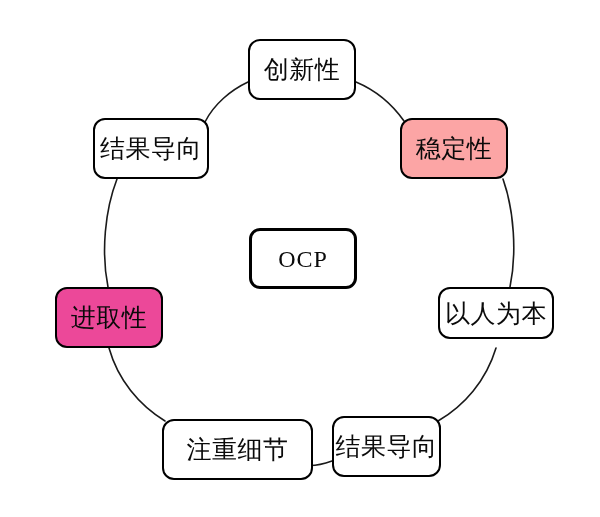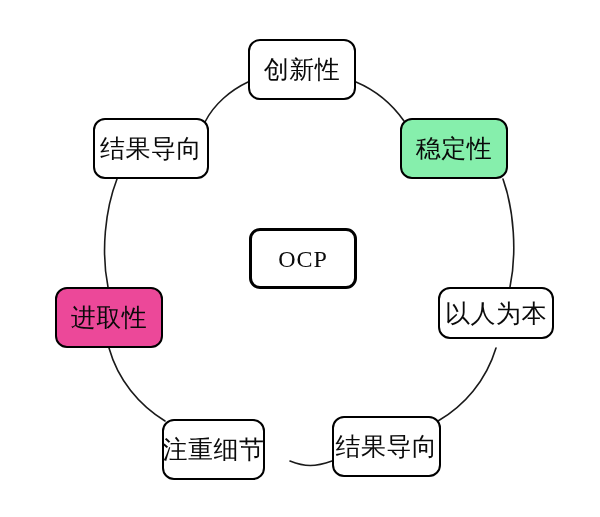--- a/index.html
+++ b/index.html
@@ -72,33 +72,33 @@
   </svg>
 
   <div class="node center" style="left: 249px; top: 228px; width: 108px; height: 61px; background: rgb(255, 255, 255); border-color: rgb(0, 0, 0);">
     <span class="node-label" style="color: rgb(10, 10, 10);">OCP</span>
   </div>
 
   <div class="node" style="left: 248px; top: 39px; width: 108px; height: 61px; background: rgb(255, 255, 255); border-color: rgb(0, 0, 0);">
     <span class="node-label" style="color: rgb(10, 10, 10);">创新性</span>
   </div>
 
-  <div class="node" style="left: 400px; top: 118px; width: 108px; height: 61px; background: #86efac; border-color: rgb(0, 0, 0);">
+  <div class="node" style="left: 400px; top: 118px; width: 108px; height: 61px; background: #fca5a5; border-color: rgb(0, 0, 0);">
     <span class="node-label" style="color: rgb(10, 10, 10);">稳定性</span>
   </div>
 
   <div class="node" style="left: 438px; top: 287px; width: 116px; height: 52px; background: rgb(255, 255, 255); border-color: rgb(0, 0, 0);">
     <span class="node-label" style="color: rgb(10, 10, 10);">以人为本</span>
   </div>
 
   <div class="node" style="left: 332px; top: 416px; width: 109px; height: 61px; background: rgb(255, 255, 255); border-color: rgb(0, 0, 0);">
     <span class="node-label" style="color: rgb(10, 10, 10);">结果导向</span>
   </div>
 
-  <div class="node" style="left: 162px; top: 419px; width: 103px; height: 61px; background: rgb(255, 255, 255); border-color: rgb(0, 0, 0);">
+  <div class="node" style="left: 162px; top: 419px; width: 151px; height: 61px; background: rgb(255, 255, 255); border-color: rgb(0, 0, 0);">
     <span class="node-label" style="color: rgb(10, 10, 10);">注重细节</span>
   </div>
 
   <div class="node" style="left: 55px; top: 287px; width: 108px; height: 61px; background: #ec4899; border-color: rgb(0, 0, 0);">
     <span class="node-label" style="color: rgb(10, 10, 10);">进取性</span>
   </div>
 
   <div class="node" style="left: 93px; top: 118px; width: 116px; height: 61px; background: rgb(255, 255, 255); border-color: rgb(0, 0, 0);">
     <span class="node-label" style="color: rgb(10, 10, 10);">结果导向</span>
   </div>

